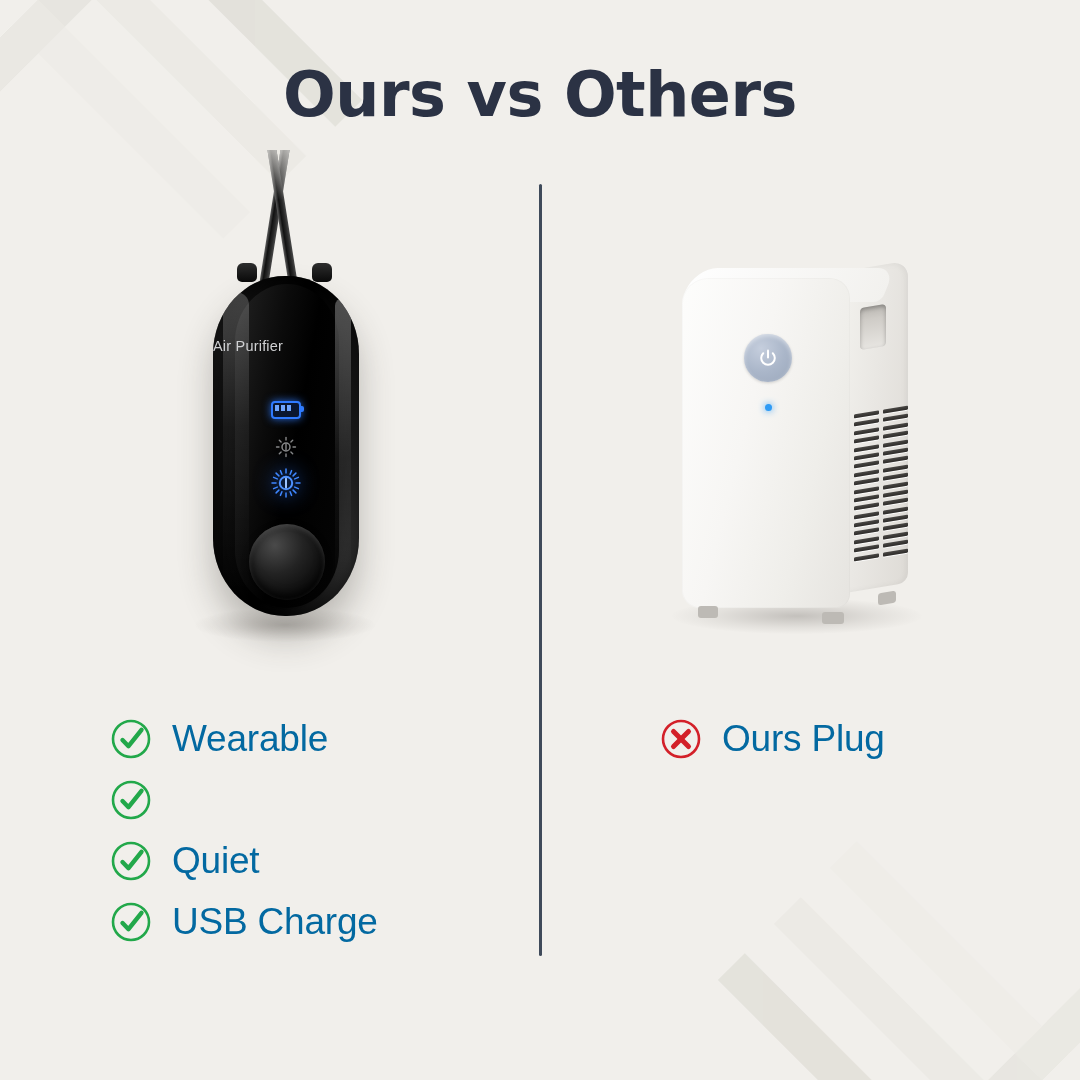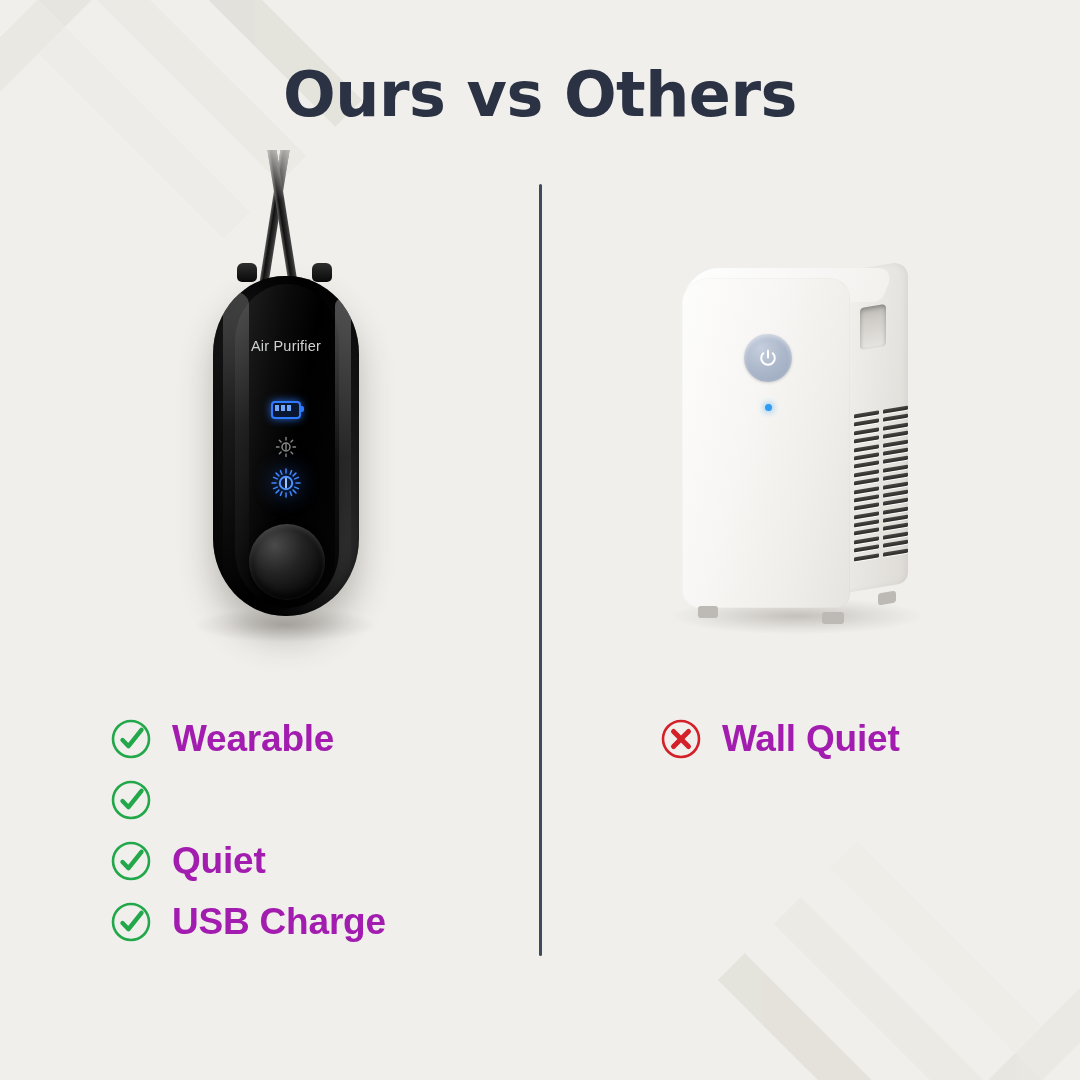--- a/index.html
+++ b/index.html
@@ -73,21 +73,21 @@
     box-shadow:0 22px 34px rgba(60,55,50,.30), inset 0 0 24px rgba(0,0,0,.9);
     overflow:hidden;
   }
   .gloss-l{position:absolute;left:10px;top:16px;width:26px;height:300px;border-radius:20px;
     background:linear-gradient(180deg,rgba(255,255,255,.22),rgba(255,255,255,.05) 45%,rgba(255,255,255,0));}
   .gloss-r{position:absolute;right:8px;top:22px;width:16px;height:290px;border-radius:14px;
     background:linear-gradient(180deg,rgba(255,255,255,.30),rgba(255,255,255,.06) 55%,rgba(255,255,255,0));}
   .panel{position:absolute;left:22px;top:8px;width:104px;height:324px;border-radius:54px/60px;
     background:linear-gradient(100deg,#232323 0%,#0b0b0b 34%,#000 55%,#050505 100%);}
   .brand{
-    position:absolute;left:0;top:62px;width:146px;text-align:center;
+    position:absolute;left:0;top:62px;width:146px;text-align:left;
     color:#cfd0d2;font-size:14.5px;letter-spacing:.2px;
     font-family:"Liberation Sans", sans-serif;
   }
   .ind{position:absolute;left:0;width:146px;text-align:center;}
   .ind-batt{top:125px;}
   .ind-sun{top:160px;}
   .ind-ion{top:192px;}
   .batt{display:inline-block;width:26px;height:14px;border:2px solid #2f7bff;border-radius:4px;
     position:relative;box-shadow:0 0 9px rgba(47,123,255,.85);background:#0a1730;}
   .batt::after{content:"";position:absolute;right:-5px;top:3px;width:3px;height:6px;background:#2f7bff;border-radius:0 2px 2px 0;}
@@ -153,23 +153,22 @@
   #tower .shadow{left:0px;top:336px;width:250px;height:36px;}
 
   
   .list{position:absolute;top:708px;}
   .list.left{left:108px;}
   .list.right{left:658px;}
   .row{display:flex;align-items:center;height:61px;}
   .mark{width:46px;height:46px;flex:none;margin-right:18px;position:relative;}
   .mark svg{display:block;}
   .label{
-    font-size:37px;color:#a21caf;letter-spacing:-.2px;white-space:nowrap;
+    font-size:37px;color:#0369a1;letter-spacing:-.2px;white-space:nowrap;
     font-family:"Liberation Sans", sans-serif;
-    font-weight:bold;
   }
 </style>
 </head>
 <body>
 
 <div id="stage">
 
   <div class="wm wm-tl">
     <div class="chev c1">
         <i class="v"></i>
@@ -374,17 +373,17 @@
 
   <div class="list right">
     <div class="row">
       <span class="mark">
         <svg width="46" height="46" viewBox="0 0 46 46">
           <circle cx="23" cy="23" r="18" fill="none" stroke="#d32029" stroke-width="2.6"></circle>
           <line x1="15.5" y1="15.5" x2="30.5" y2="30.5" stroke="#d32029" stroke-width="5" stroke-linecap="round"></line>
           <line x1="30.5" y1="15.5" x2="15.5" y2="30.5" stroke="#d32029" stroke-width="5" stroke-linecap="round"></line>
         </svg>
       </span>
-      <span class="label">Wall Quiet</span>
+      <span class="label">Ours Plug</span>
     </div>
   </div>
 
 </div>
 
 </body></html>

